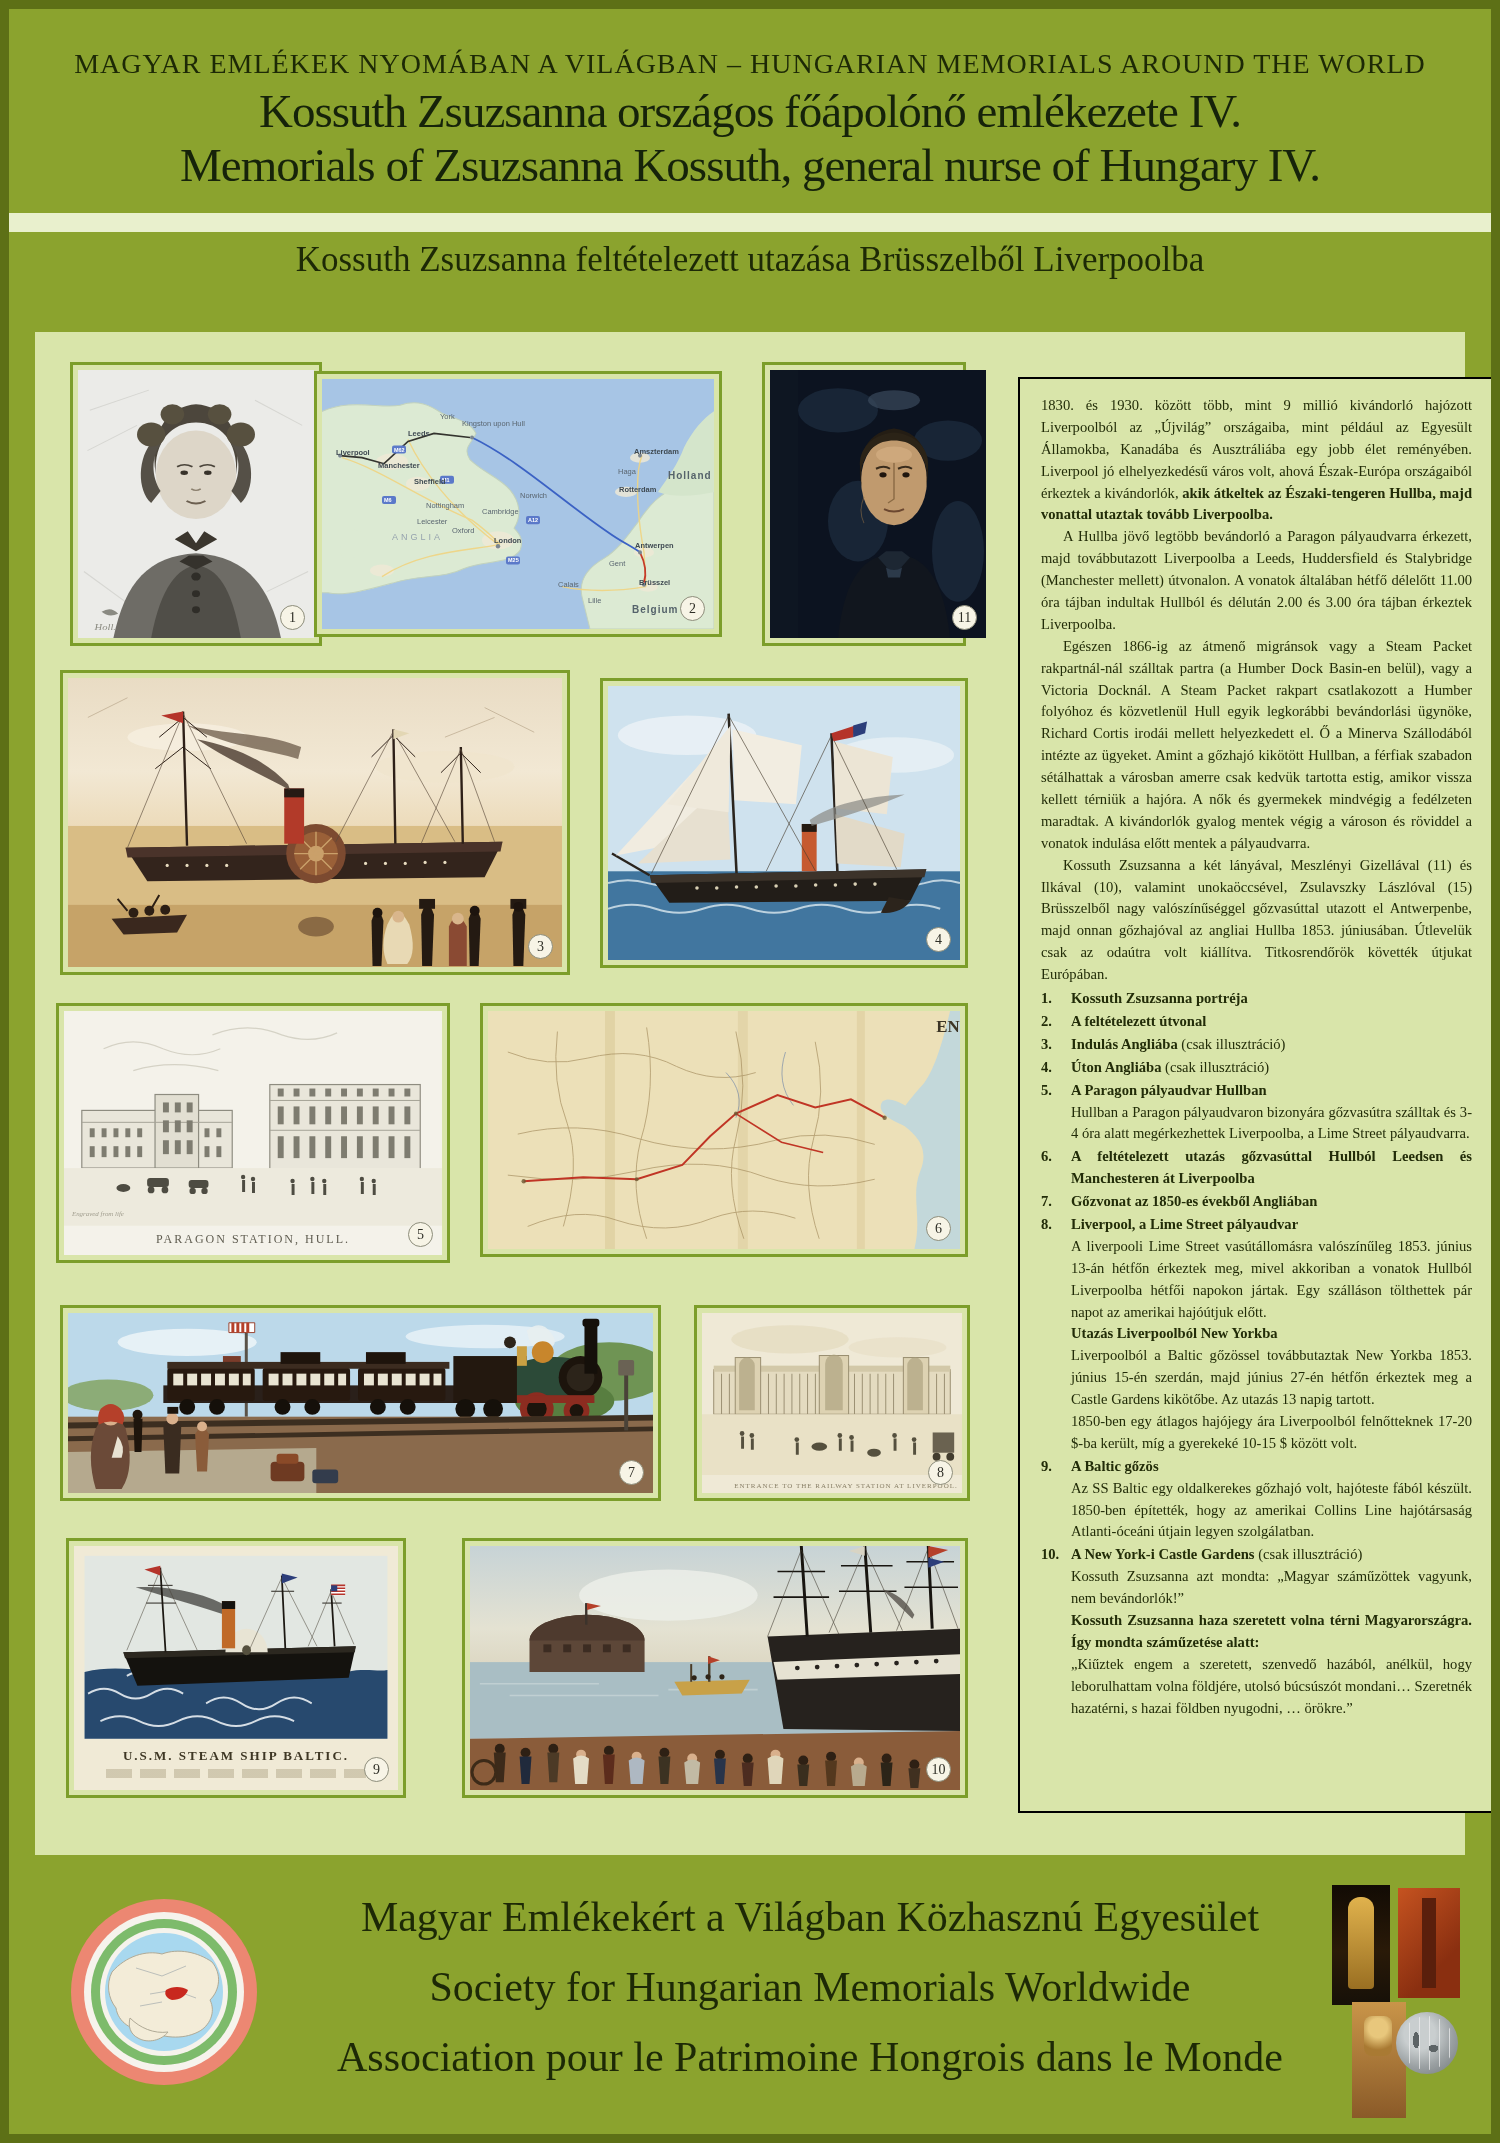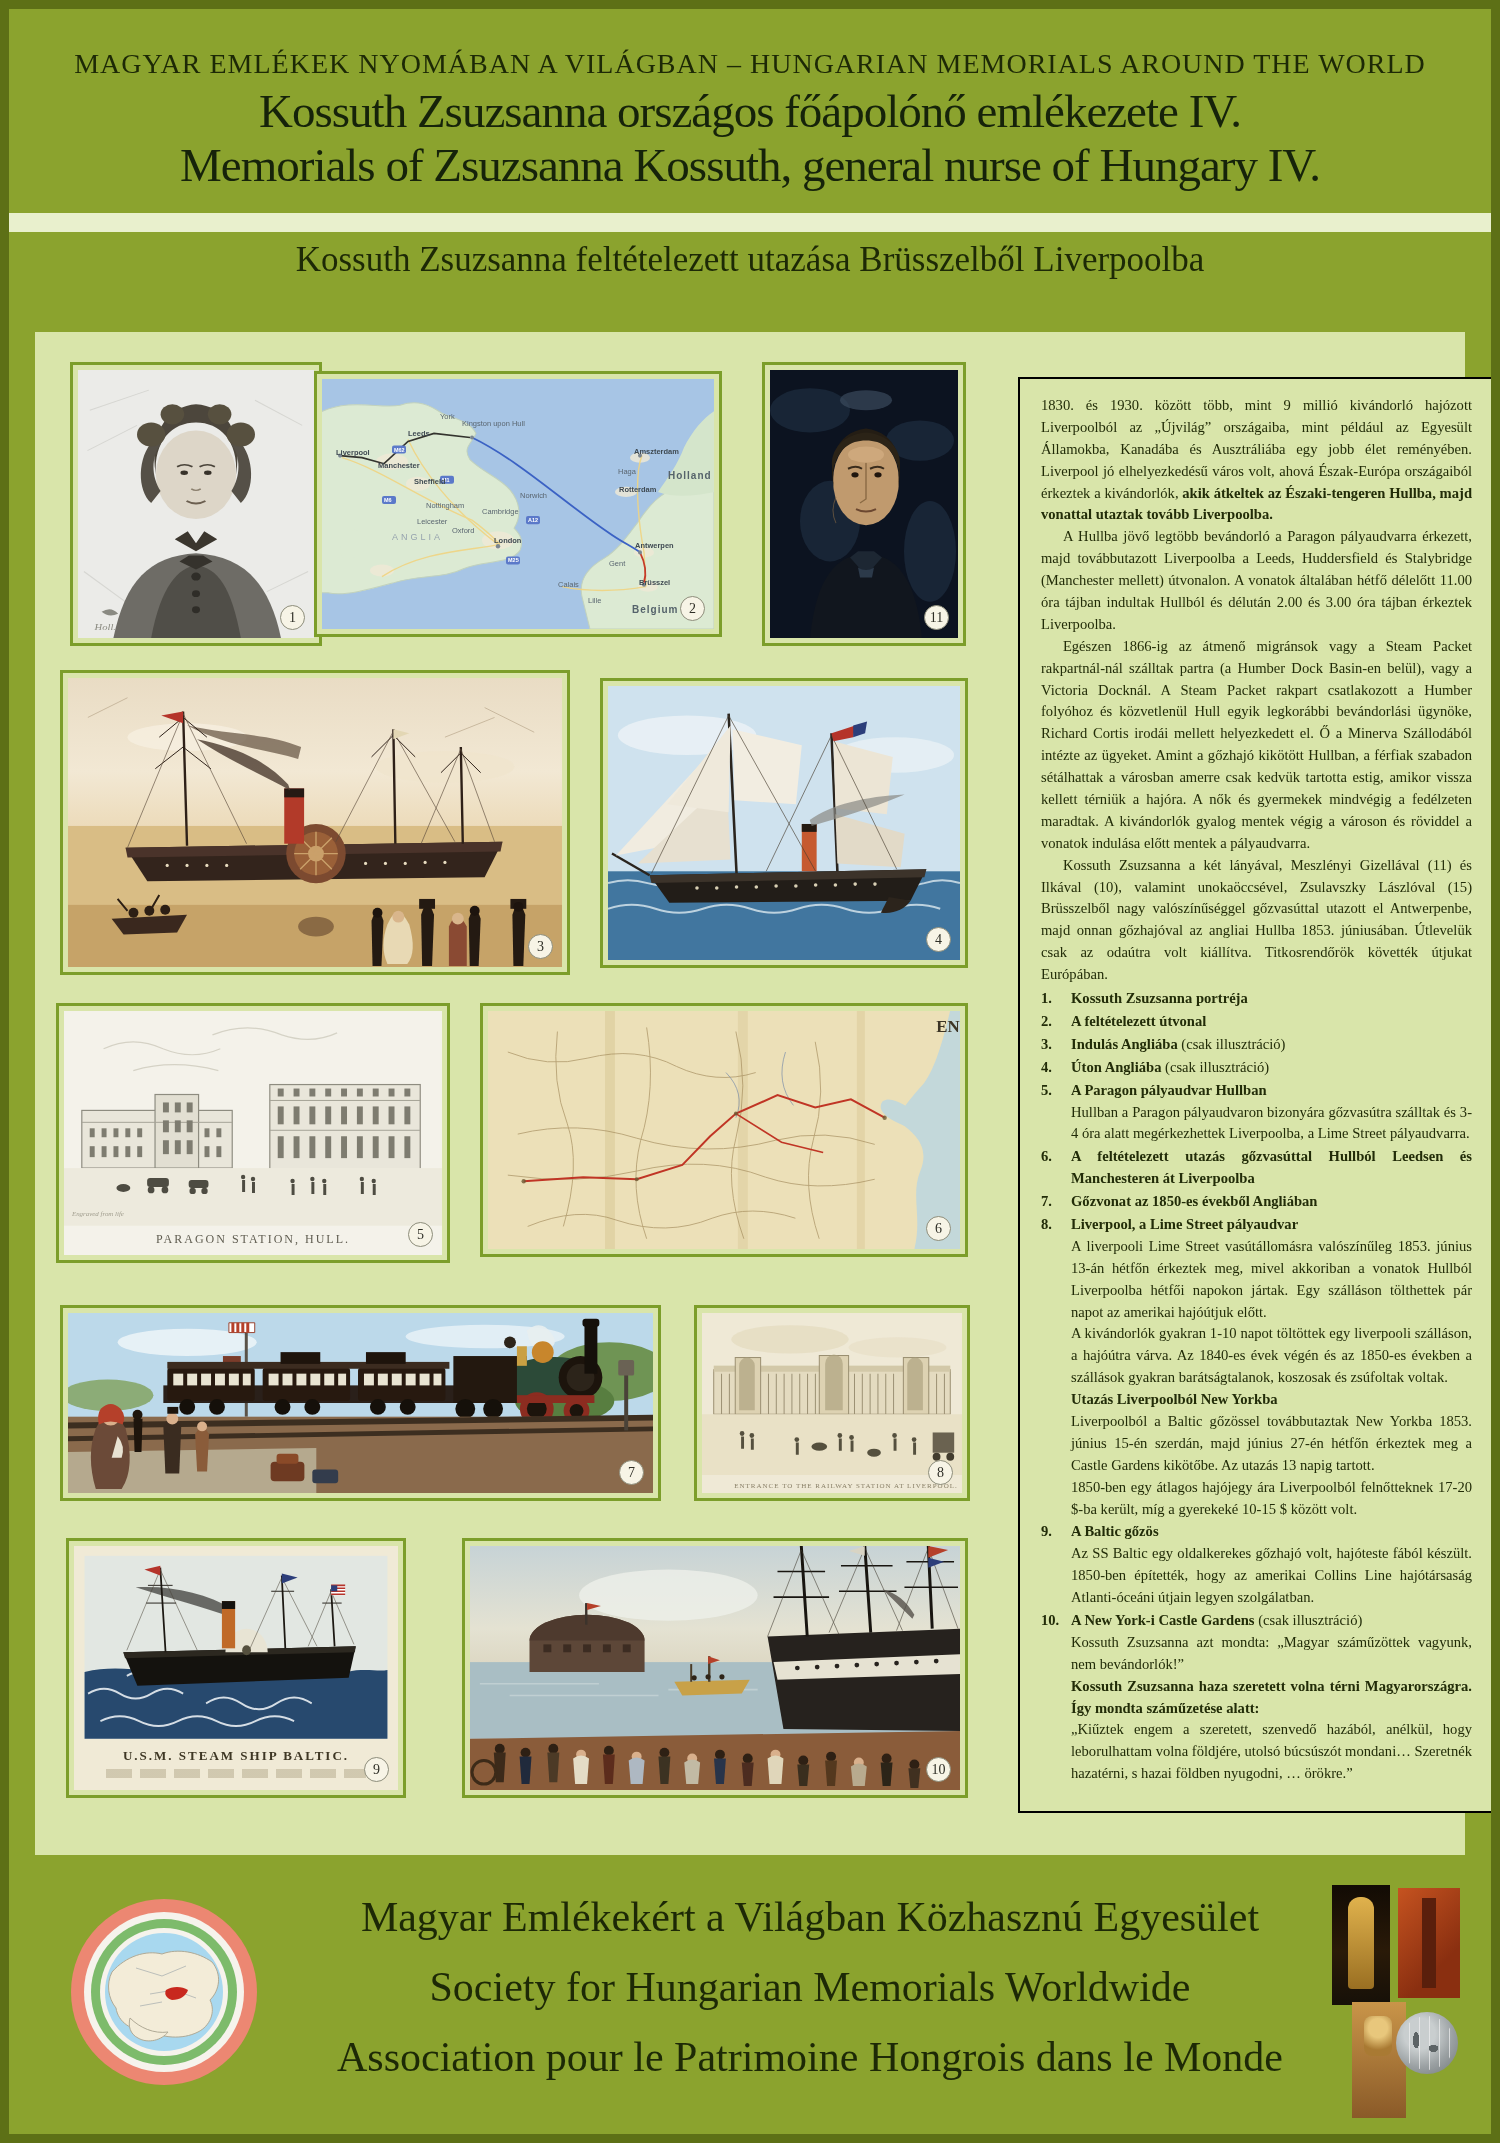--- a/index.html
+++ b/index.html
@@ -255,21 +255,21 @@
             <text x="310" y="232" class="mapname country">Belgium</text>
             <text x="266" y="222" class="mapname">Lille</text>
             <text x="236" y="206" class="mapname">Calais</text>
           </g>
       </svg>
       <div class="badge">2</div>
     </div>
   </div>
 
   <div class="frame" style="left:762px;top:362px;width:204px;height:284px;">
-    <div class="art" style="background:#0e1622;">
+    <div class="art" style="background:#0e1622;padding-left:28px;">
       <svg viewBox="0 0 188 266" preserveAspectRatio="none">
         <rect width="188" height="266" fill="#0c1320"></rect>
         <g fill="#1b2a3c" opacity=".8">
           <ellipse cx="40" cy="40" rx="40" ry="22"></ellipse>
             <ellipse cx="150" cy="70" rx="34" ry="20"></ellipse>
           <ellipse cx="60" cy="150" rx="30" ry="40"></ellipse>
             <ellipse cx="160" cy="180" rx="26" ry="50"></ellipse>
         </g>
         <ellipse cx="96" cy="30" rx="26" ry="10" fill="#3a4a5c" opacity=".7"></ellipse>
         <path d="M40 266 C 46 206 66 184 96 182 C 126 184 146 206 152 266 Z" fill="#11161e"></path>
@@ -922,21 +922,20 @@
           <div class="inum">7.</div>
           <div class="ibody">
             <p><span class="ititle">Gőzvonat az 1850-es évekből Angliában</span></p>
           </div>
         </div>
         <div class="item">
           <div class="inum">8.</div>
           <div class="ibody">
             <p><span class="ititle">Liverpool, a Lime Street pályaudvar</span></p>
             <p><span>A liverpooli Lime Street vasútállomásra valószínűleg 1853. június 13-án hétfőn érkeztek meg, mivel akkoriban a vonatok Hullból Liverpoolba hétfői napokon jártak. Egy szálláson tölthettek pár napot az amerikai hajóútjuk előtt.</span></p>
-            <p><span>A kivándorlók gyakran 1-10 napot töltöttek egy liverpooli szálláson, a hajóútra várva. Az 1840-es évek végén és az 1850-es években a szállások gyakran barátságtalanok, koszosak és zsúfoltak voltak.</span></p>
             <p><b>Utazás Liverpoolból New Yorkba</b></p>
             <p><span>Liverpoolból a Baltic gőzössel továbbutaztak New Yorkba 1853. június 15-én szerdán, majd június 27-én hétfőn érkeztek meg a Castle Gardens kikötőbe. Az utazás 13 napig tartott.</span></p>
             <p><span>1850-ben egy átlagos hajójegy ára Liverpoolból felnőtteknek 17-20 $-ba került, míg a gyerekeké 10-15 $ között volt.</span></p>
           </div>
         </div>
         <div class="item">
           <div class="inum">9.</div>
           <div class="ibody">
             <p><span class="ititle">A Baltic gőzös</span></p>
             <p><span>Az SS Baltic egy oldalkerekes gőzhajó volt, hajóteste fából készült. 1850-ben építették, hogy az amerikai Collins Line hajótársaság Atlanti-óceáni útjain legyen szolgálatban.</span></p>

